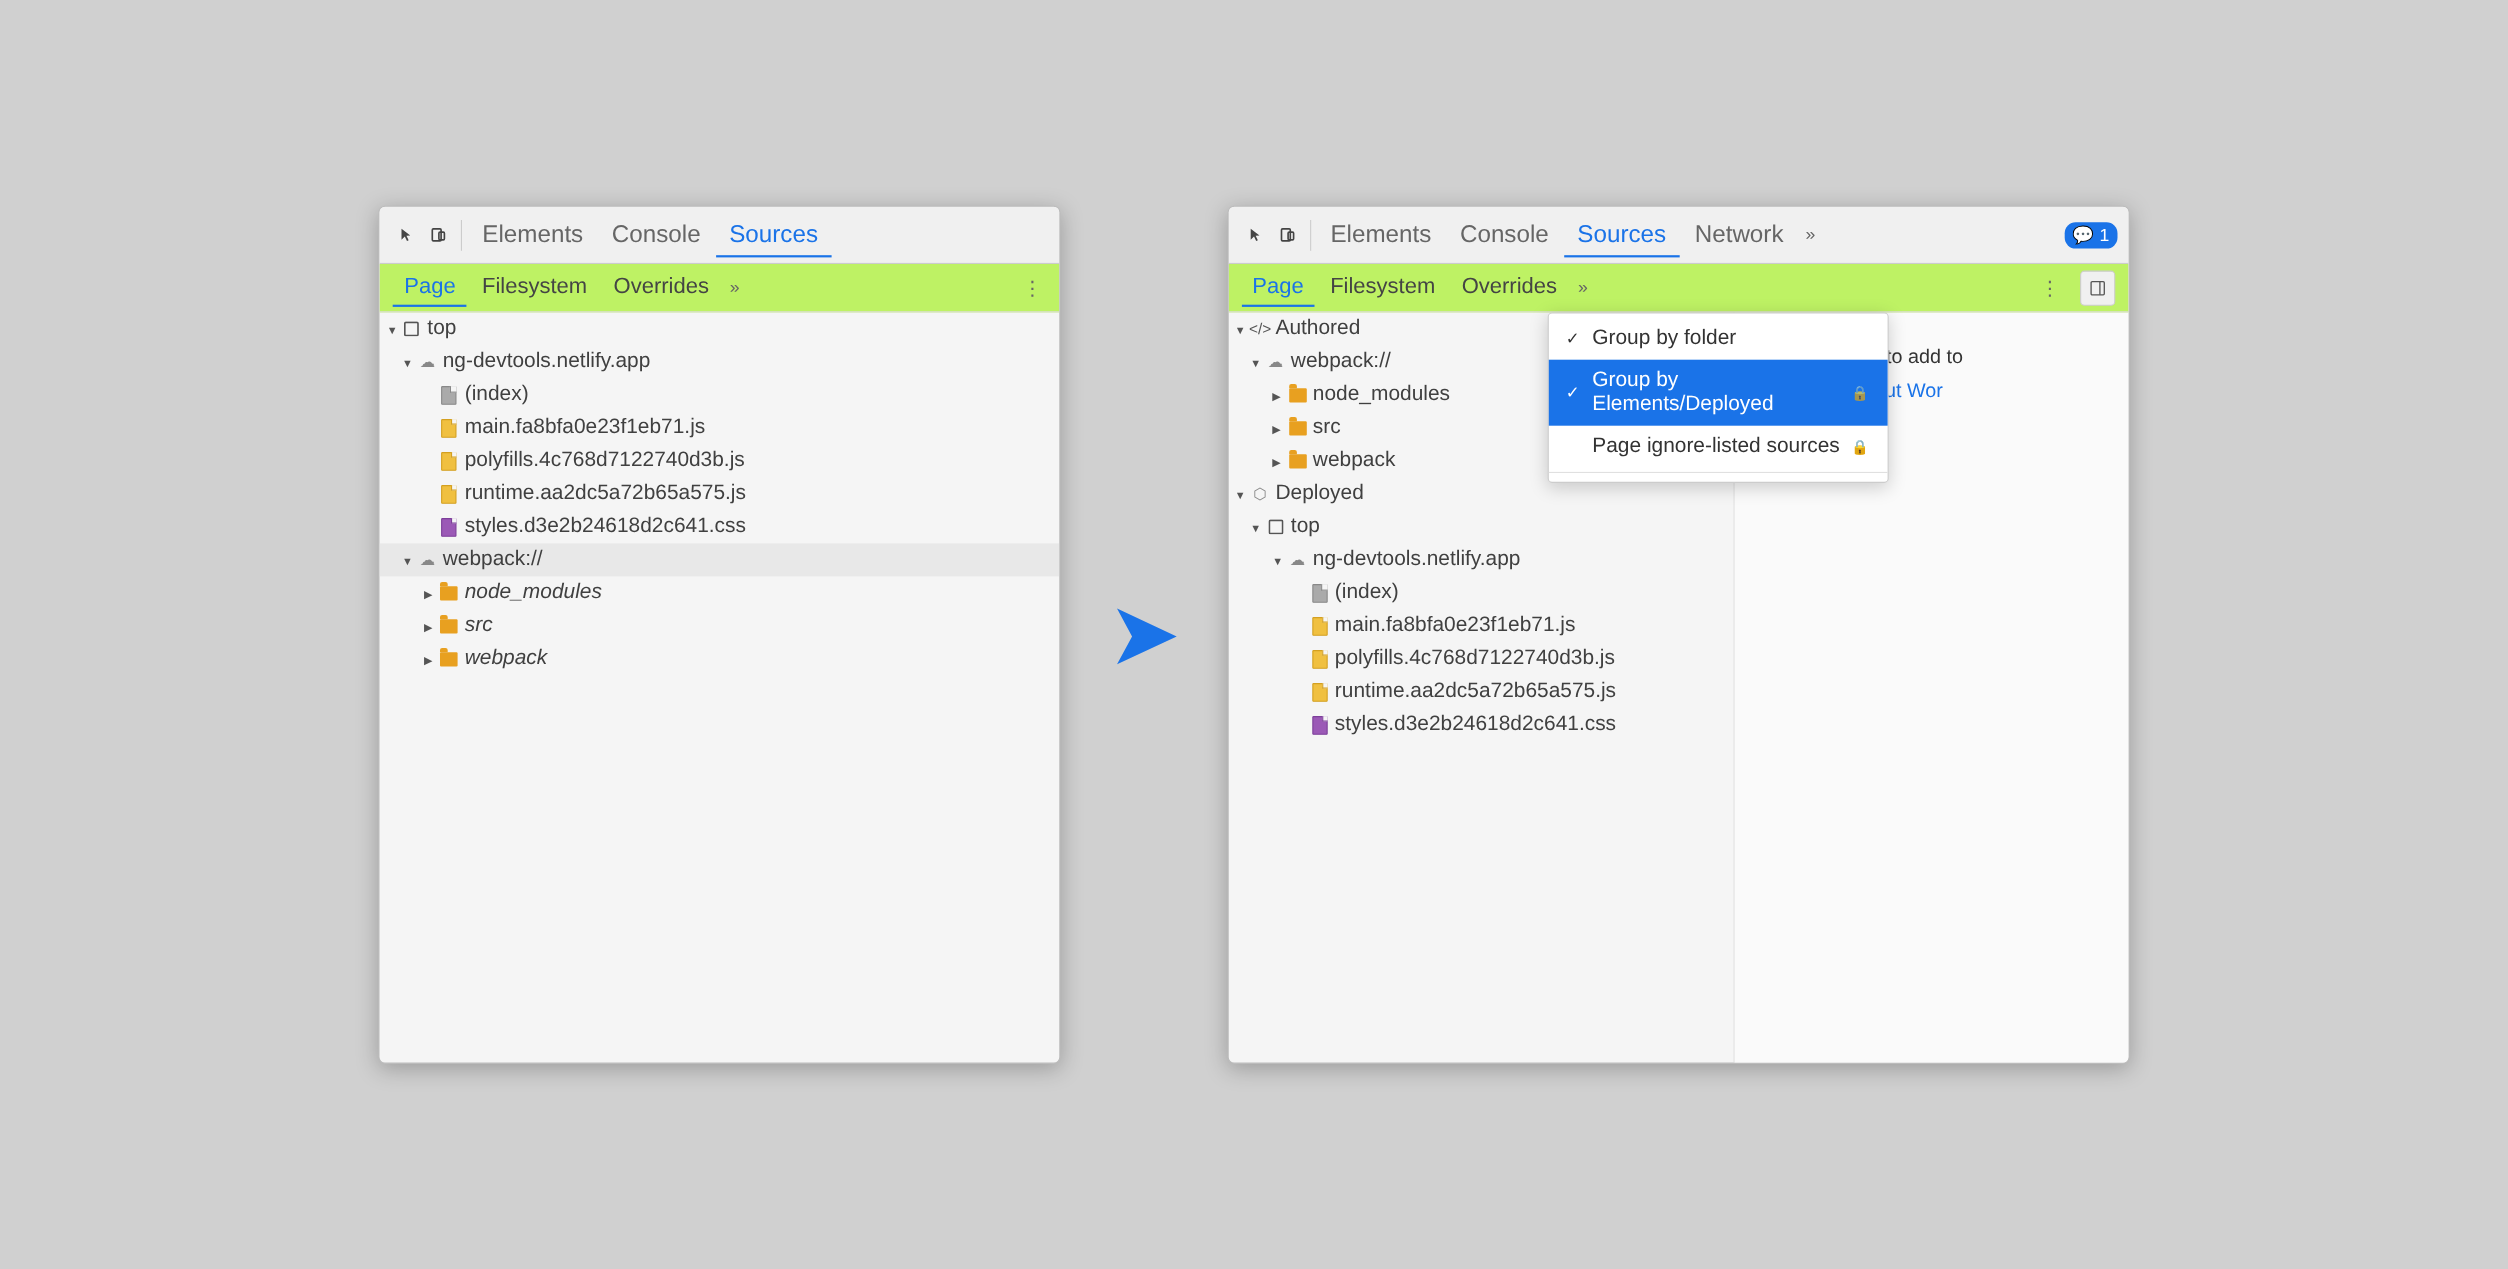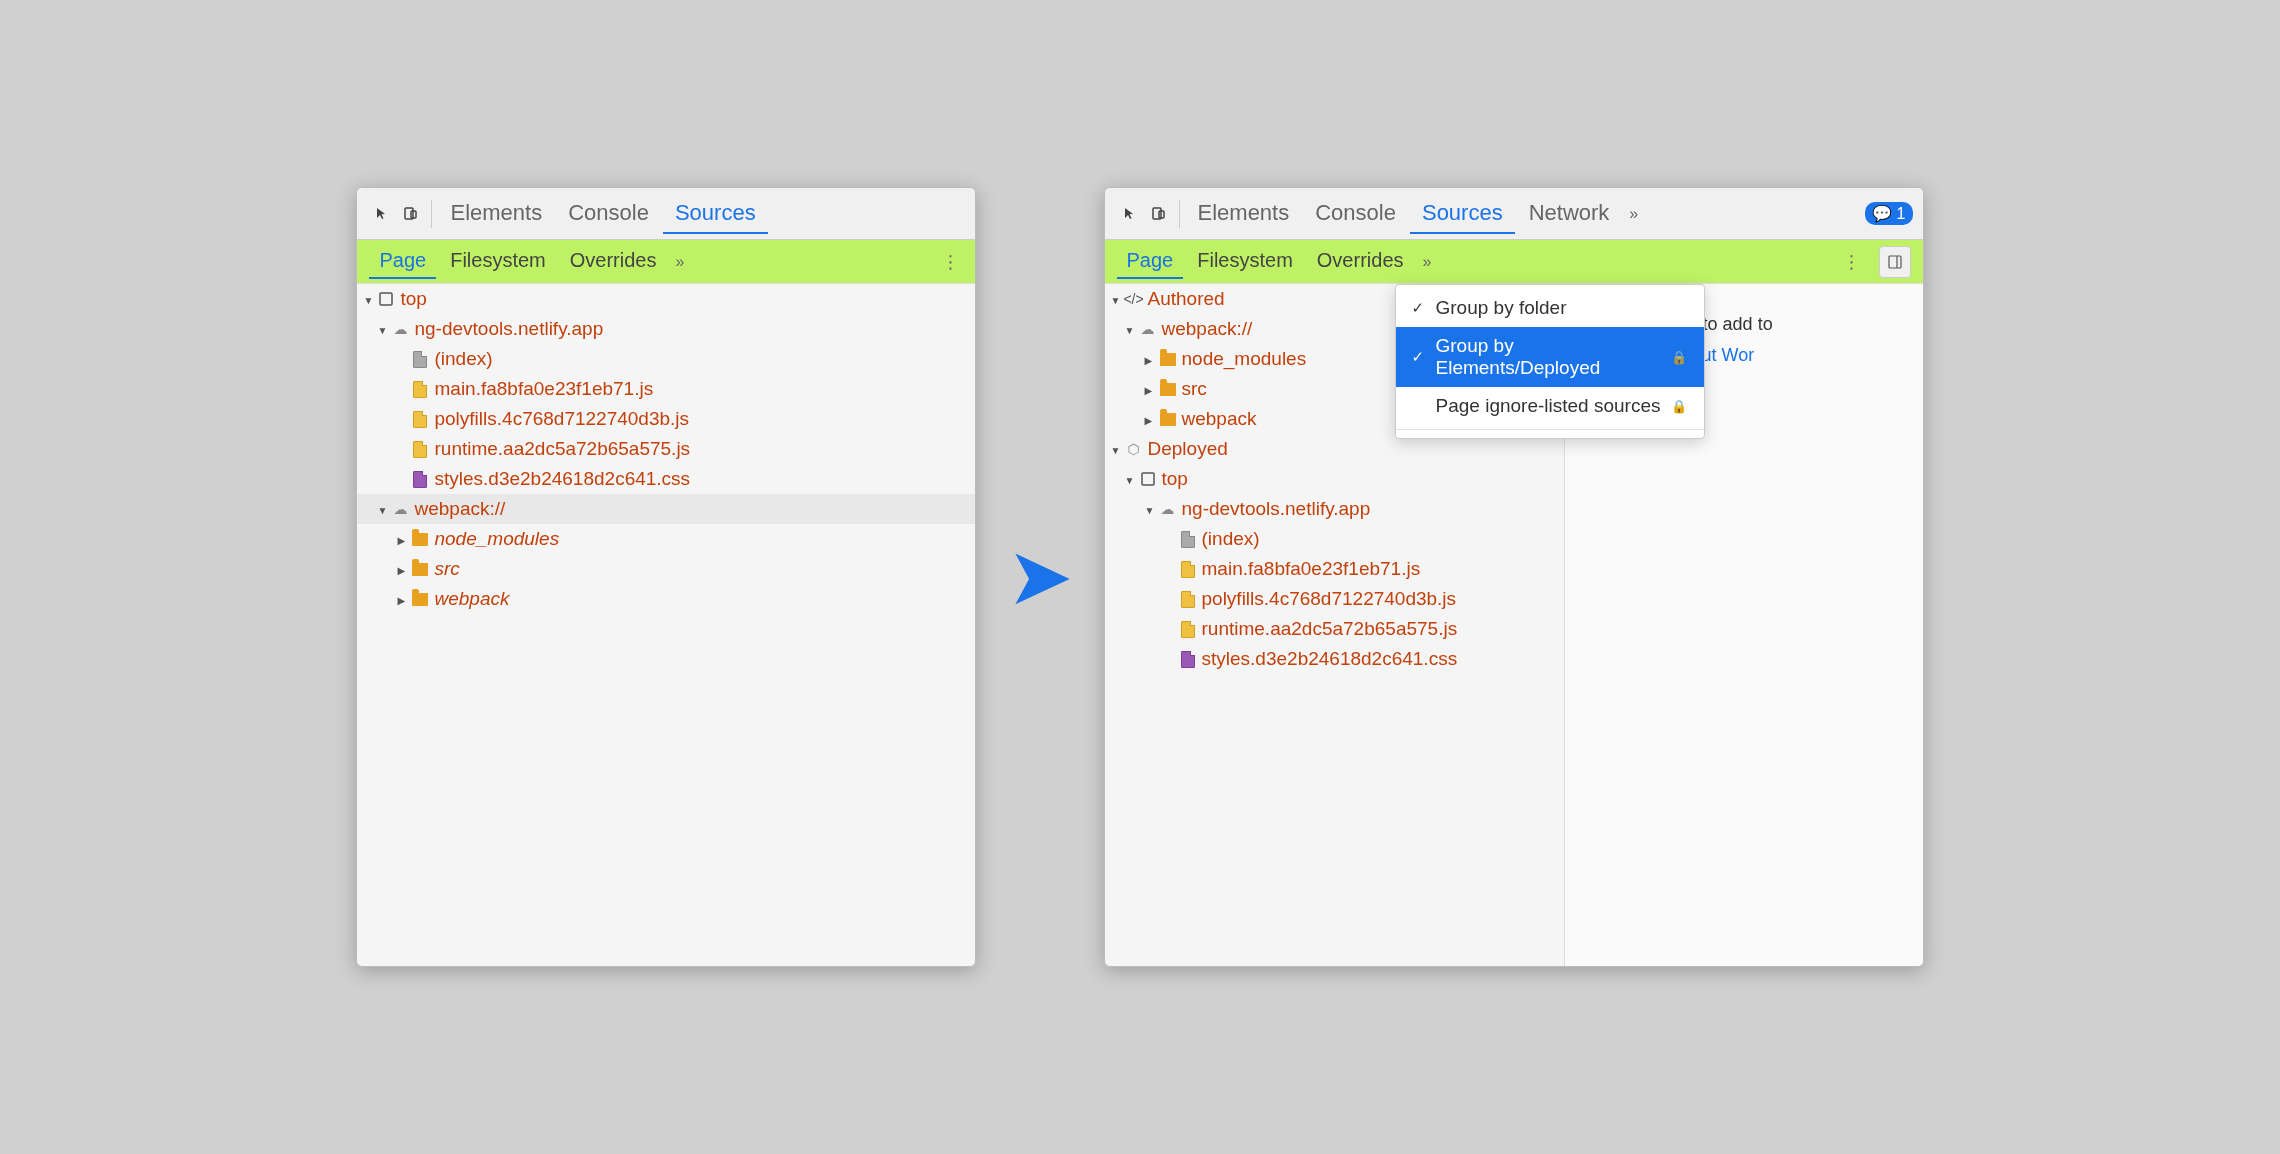--- a/index.html
+++ b/index.html
@@ -9,21 +9,21 @@
       background: #d0d0d0;
       display: flex;
       align-items: center;
       justify-content: center;
       font-family: -apple-system, BlinkMacSystemFont, 'Helvetica Neue', Arial, sans-serif;
     }
 
     .container {
       display: flex;
       align-items: center;
-      gap: 0px;
+      gap: 12px;
     }
 
     
     .devtools-panel {
       background: #f5f5f5;
       border: 1px solid #bbb;
       border-radius: 6px;
       overflow: hidden;
       box-shadow: 0 4px 20px rgba(0,0,0,0.25);
     }
@@ -274,21 +274,21 @@
       color: #888;
     }
 
     .icon-code {
       font-size: 14px;
       color: #555;
     }
 
     .item-label {
       font-size: 19px;
-      color: #c2410c;
+      color: #404040;
     }
 
     .item-label.italic {
       font-style: italic;
     }
 
     
     .big-arrow {
       color: #1a73e8;
       font-size: 80px;

